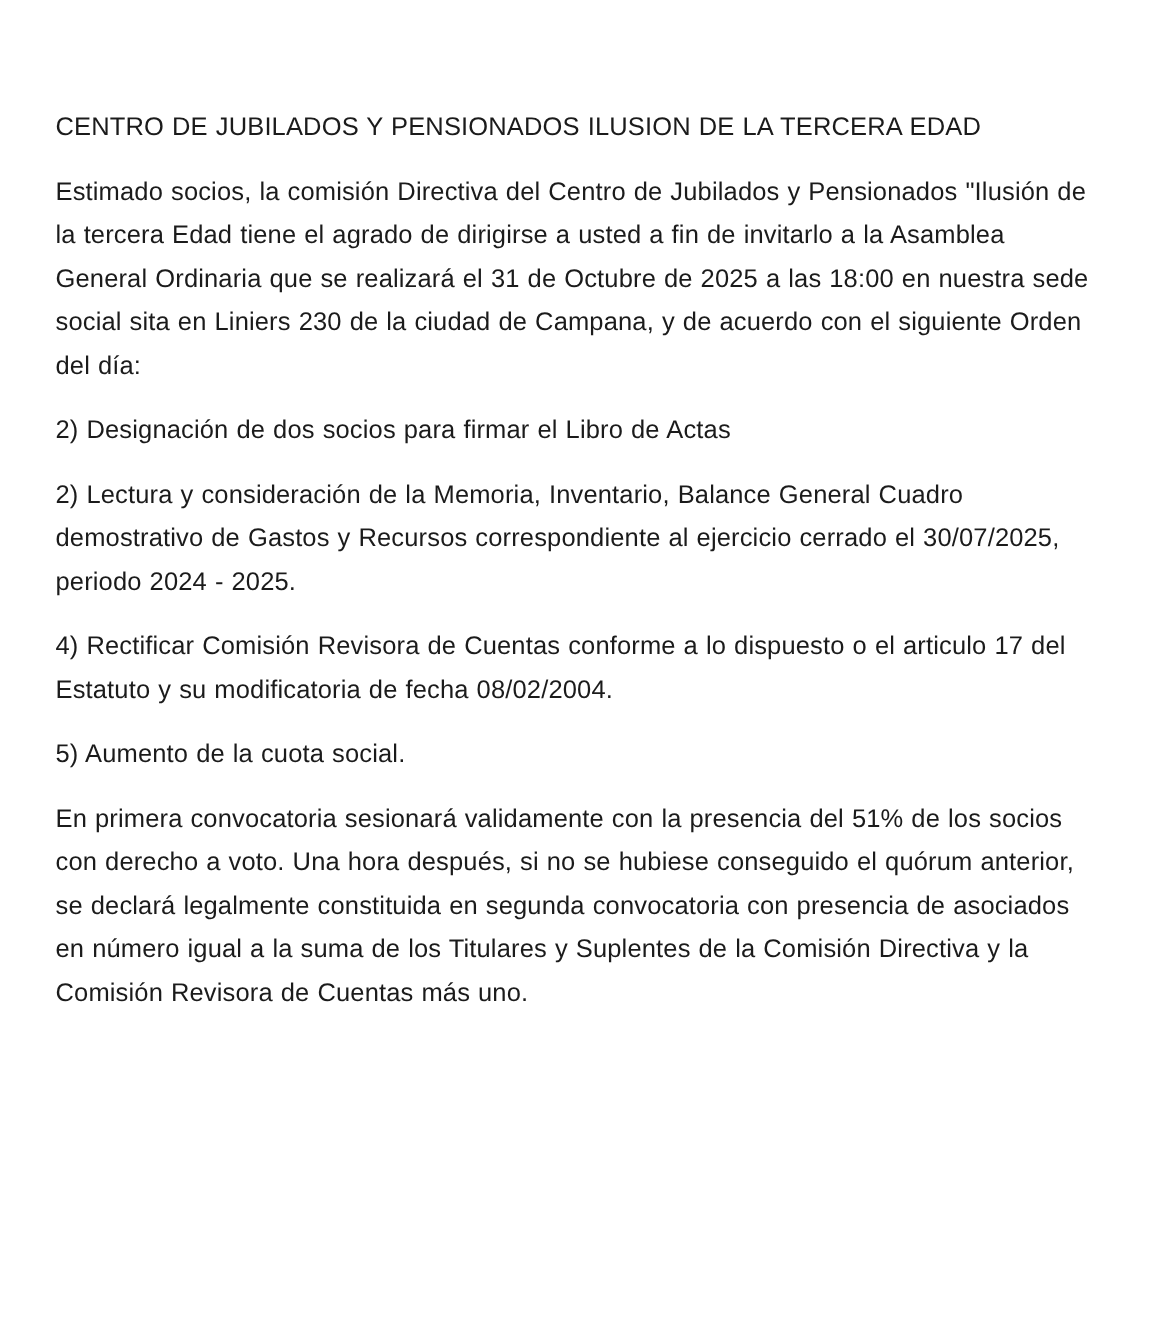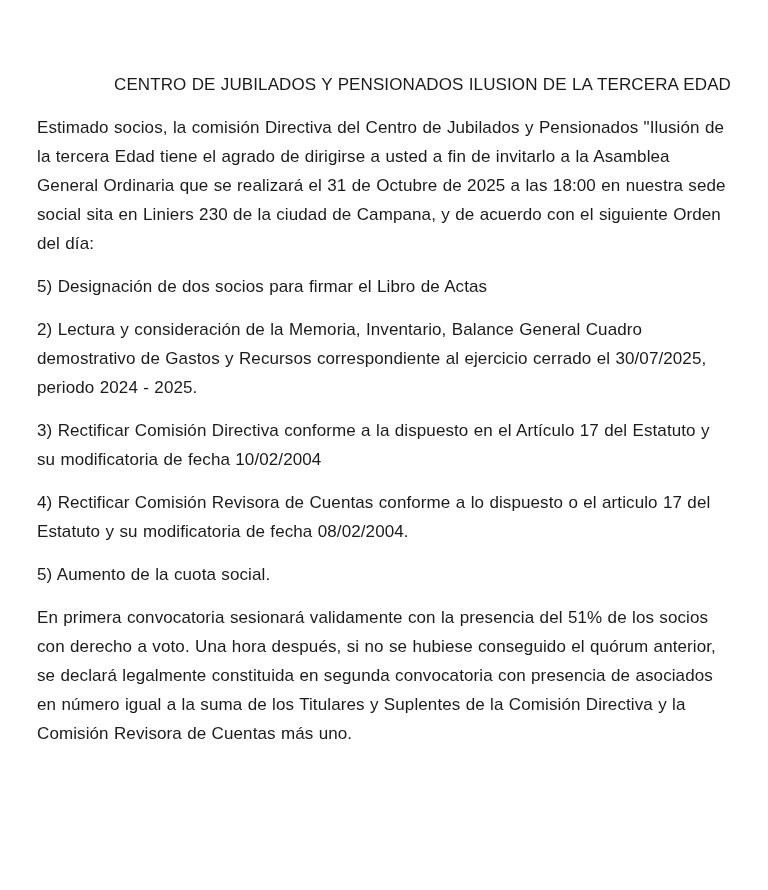--- a/index.html
+++ b/index.html
@@ -25,36 +25,34 @@
     margin: 0 0 14px 0;
     font-size: 17px;
     line-height: 29px;
     letter-spacing: 0.1px;
     word-spacing: 0.5px;
     color: inherit;
   }
   .doc-title,
   .doc-subtitle {
     font-weight: 400;
-    text-align: right;
   }
 </style>
 </head>
 <body style="background: rgb(255, 255, 255); color: rgb(27, 27, 27);">
 
 <div class="page">
   <p class="doc-title">CENTRO DE JUBILADOS Y PENSIONADOS ILUSION DE LA TERCERA EDAD</p>
 
 
   <p class="doc-paragraph">Estimado socios, la comisión Directiva del Centro de Jubilados y Pensionados "Ilusión de la tercera Edad tiene el agrado de dirigirse a usted a fin de invitarlo a la Asamblea General Ordinaria que se realizará el 31 de Octubre de 2025 a las 18:00 en nuestra sede social sita en Liniers 230 de la ciudad de Campana, y de acuerdo con el siguiente Orden del día:</p>
 
-  <p class="doc-paragraph agenda-item">5) Designación de dos socios para firmar el Libro de Actas</p>
+  <p class="doc-paragraph agenda-item">2) Designación de dos socios para firmar el Libro de Actas</p>
 
   <p class="doc-paragraph agenda-item">2) Lectura y consideración de la Memoria, Inventario, Balance General Cuadro demostrativo de Gastos y Recursos correspondiente al ejercicio cerrado el 30/07/2025, periodo 2024 - 2025.</p>
 
-  <p class="doc-paragraph agenda-item">3) Rectificar Comisión Directiva conforme a la dispuesto en el Artículo 17 del Estatuto y su modificatoria de fecha 10/02/2004</p>
 
   <p class="doc-paragraph agenda-item">4) Rectificar Comisión Revisora de Cuentas conforme a lo dispuesto o el articulo 17 del Estatuto y su modificatoria de fecha 08/02/2004.</p>
 
   <p class="doc-paragraph agenda-item">5) Aumento de la cuota social.</p>
 
   <p class="doc-paragraph">En primera convocatoria sesionará validamente con la presencia del 51% de los socios con derecho a voto. Una hora después, si no se hubiese conseguido el quórum anterior, se declará legalmente constituida en segunda convocatoria con presencia de asociados en número igual a la suma de los Titulares y Suplentes de la Comisión Directiva y la Comisión Revisora de Cuentas más uno.</p>
 </div>
 
 </body></html>

